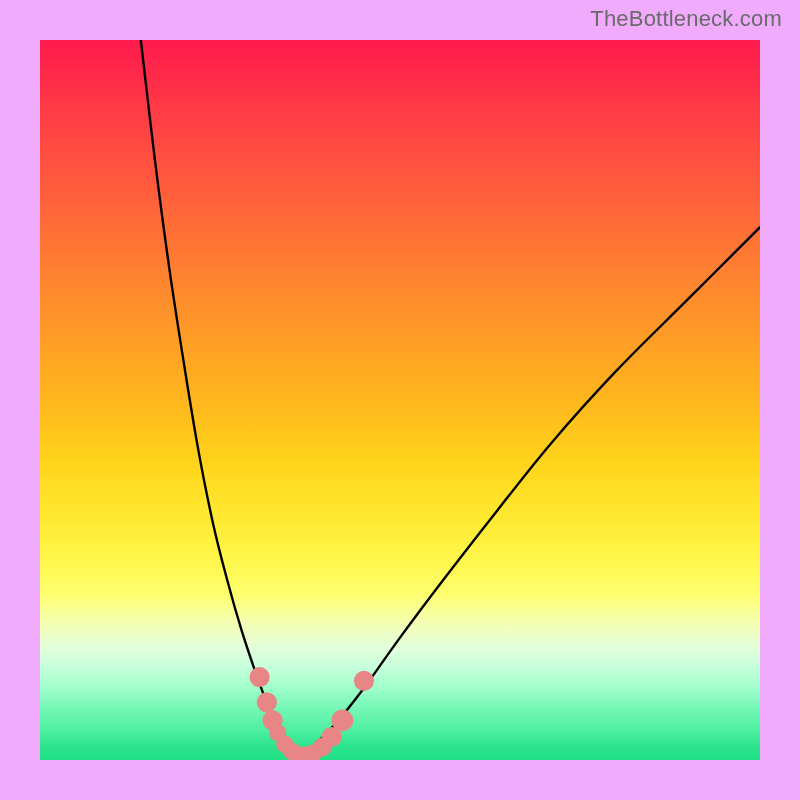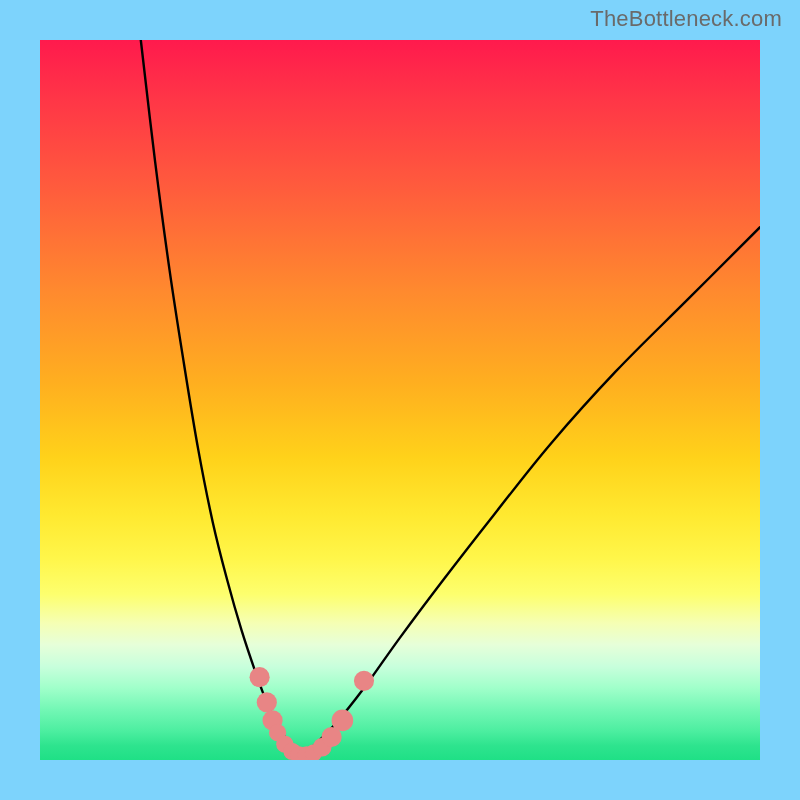--- a/index.html
+++ b/index.html
@@ -10,21 +10,21 @@
     overflow: hidden;
     background: #000;
     font-family: Arial, Helvetica, sans-serif;
   }
   .frame {
     position: absolute;
     left: 0;
     top: 0;
     width: 800px;
     height: 800px;
-    background: #7dd3fc;
+    background: #f0abfc;
   }
   .plot {
     position: absolute;
     left: 40px;
     top: 40px;
     width: 720px;
     height: 720px;
     
     background: linear-gradient(to bottom,
       #ff1a4d 0%,

